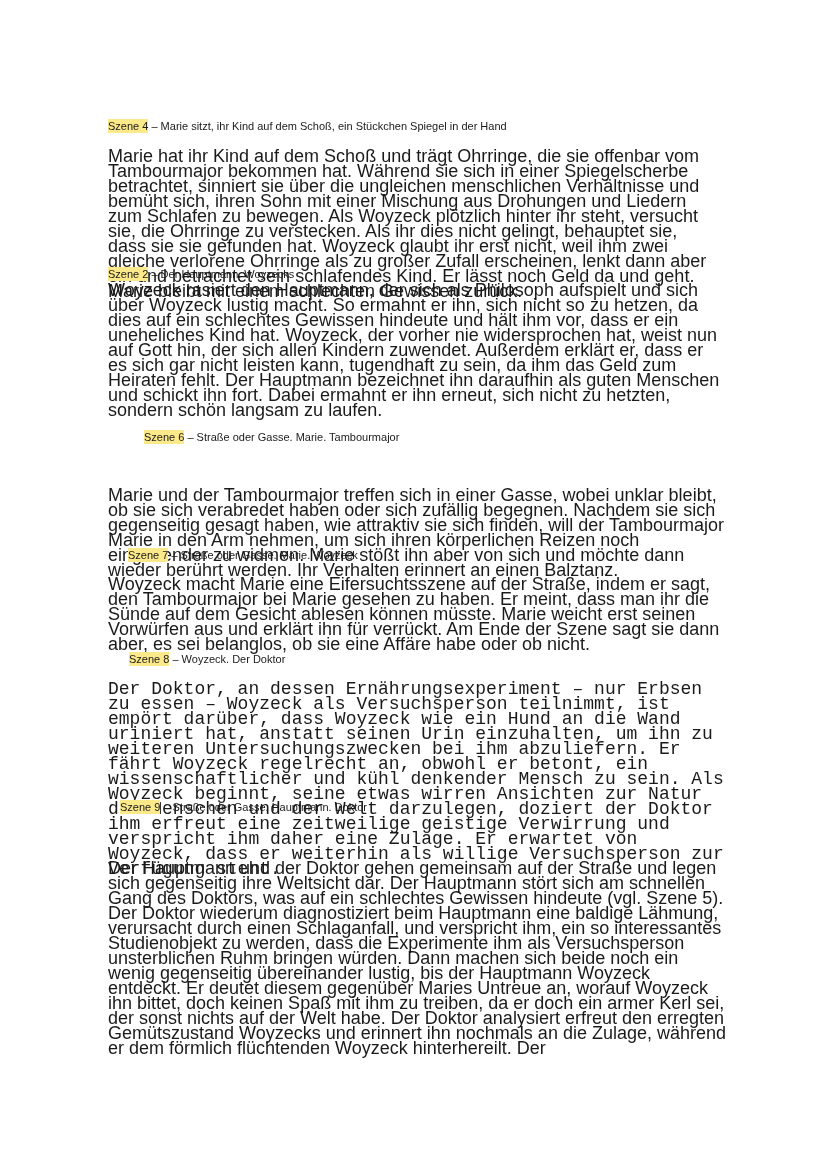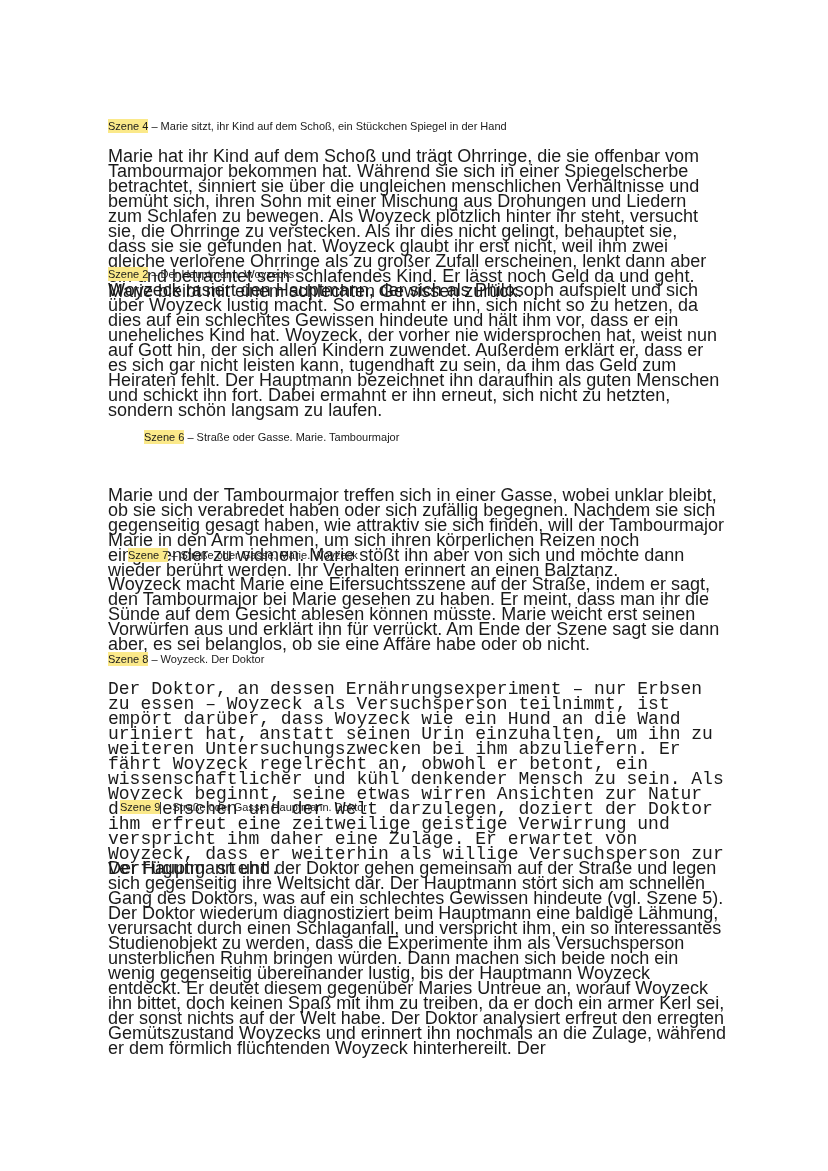--- a/index.html
+++ b/index.html
@@ -10,21 +10,21 @@
     .hl { background: #fbe98a; padding: 1px 0; }
     .para { font-size: 18px; line-height: 15px; margin: 0; text-align: left; }
     .s4h { position: absolute; top: 0; }
     .s4p { position: absolute; top: 30px; }
     .s5h { position: absolute; top: 148px; }
     .s5p { position: absolute; top: 164px; }
     .s6h { position: absolute; top: 311px; padding-left: 36px; }
     .s6p { position: absolute; top: 341px; margin-top: 28px; }
     .s7h { position: absolute; top: 429px; padding-left: 20px; }
     .s7p { position: absolute; top: 458px; }
-    .s8h { position: absolute; top: 533px; }
+    .s8h { position: absolute; top: 533px; margin-left: 21px; }
     .s8p { position: absolute; top: 563px; font-family: Liberation Mono, monospace; }
     .s9h { position: absolute; top: 681px; margin-left: 12px; }
     .s9p { position: absolute; top: 742px; }
   </style>
 </head>
 <body>
 
 <div class="page">
 
   <p class="scene-heading s4h"><span class="hl">Szene 4</span><span> – Marie sitzt, ihr Kind auf dem Schoß, ein Stückchen Spiegel in der Hand</span></p>

